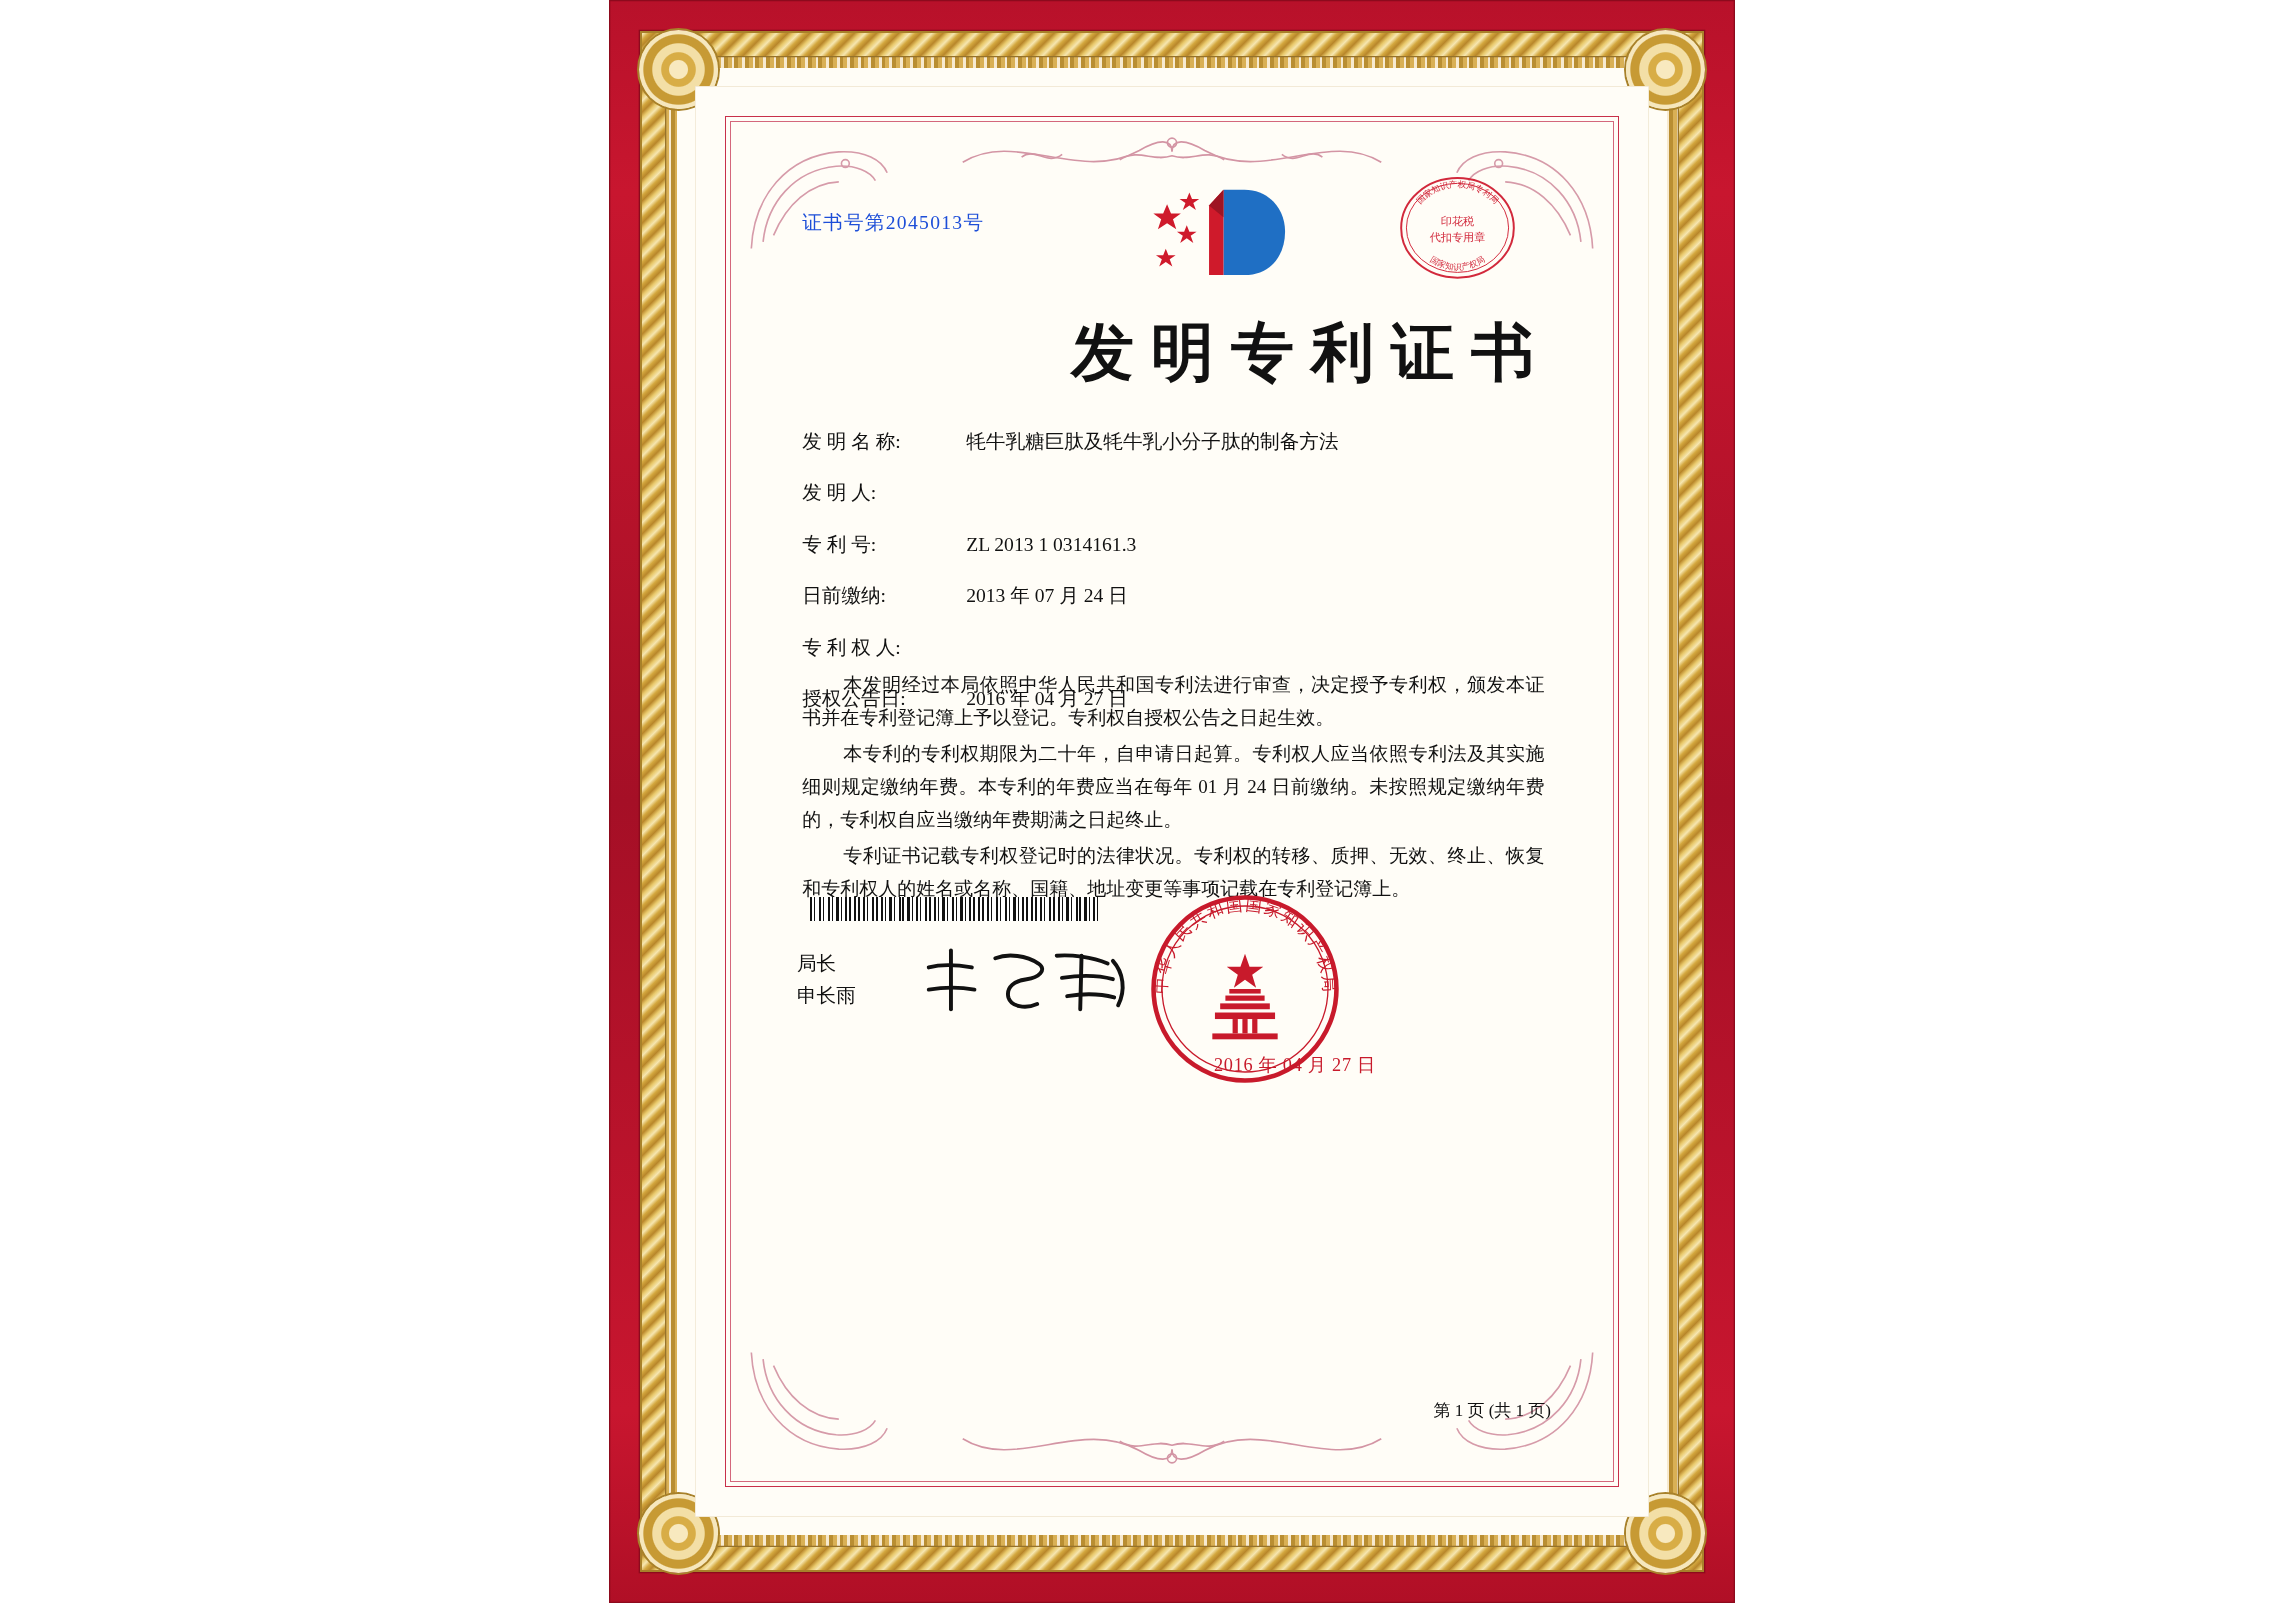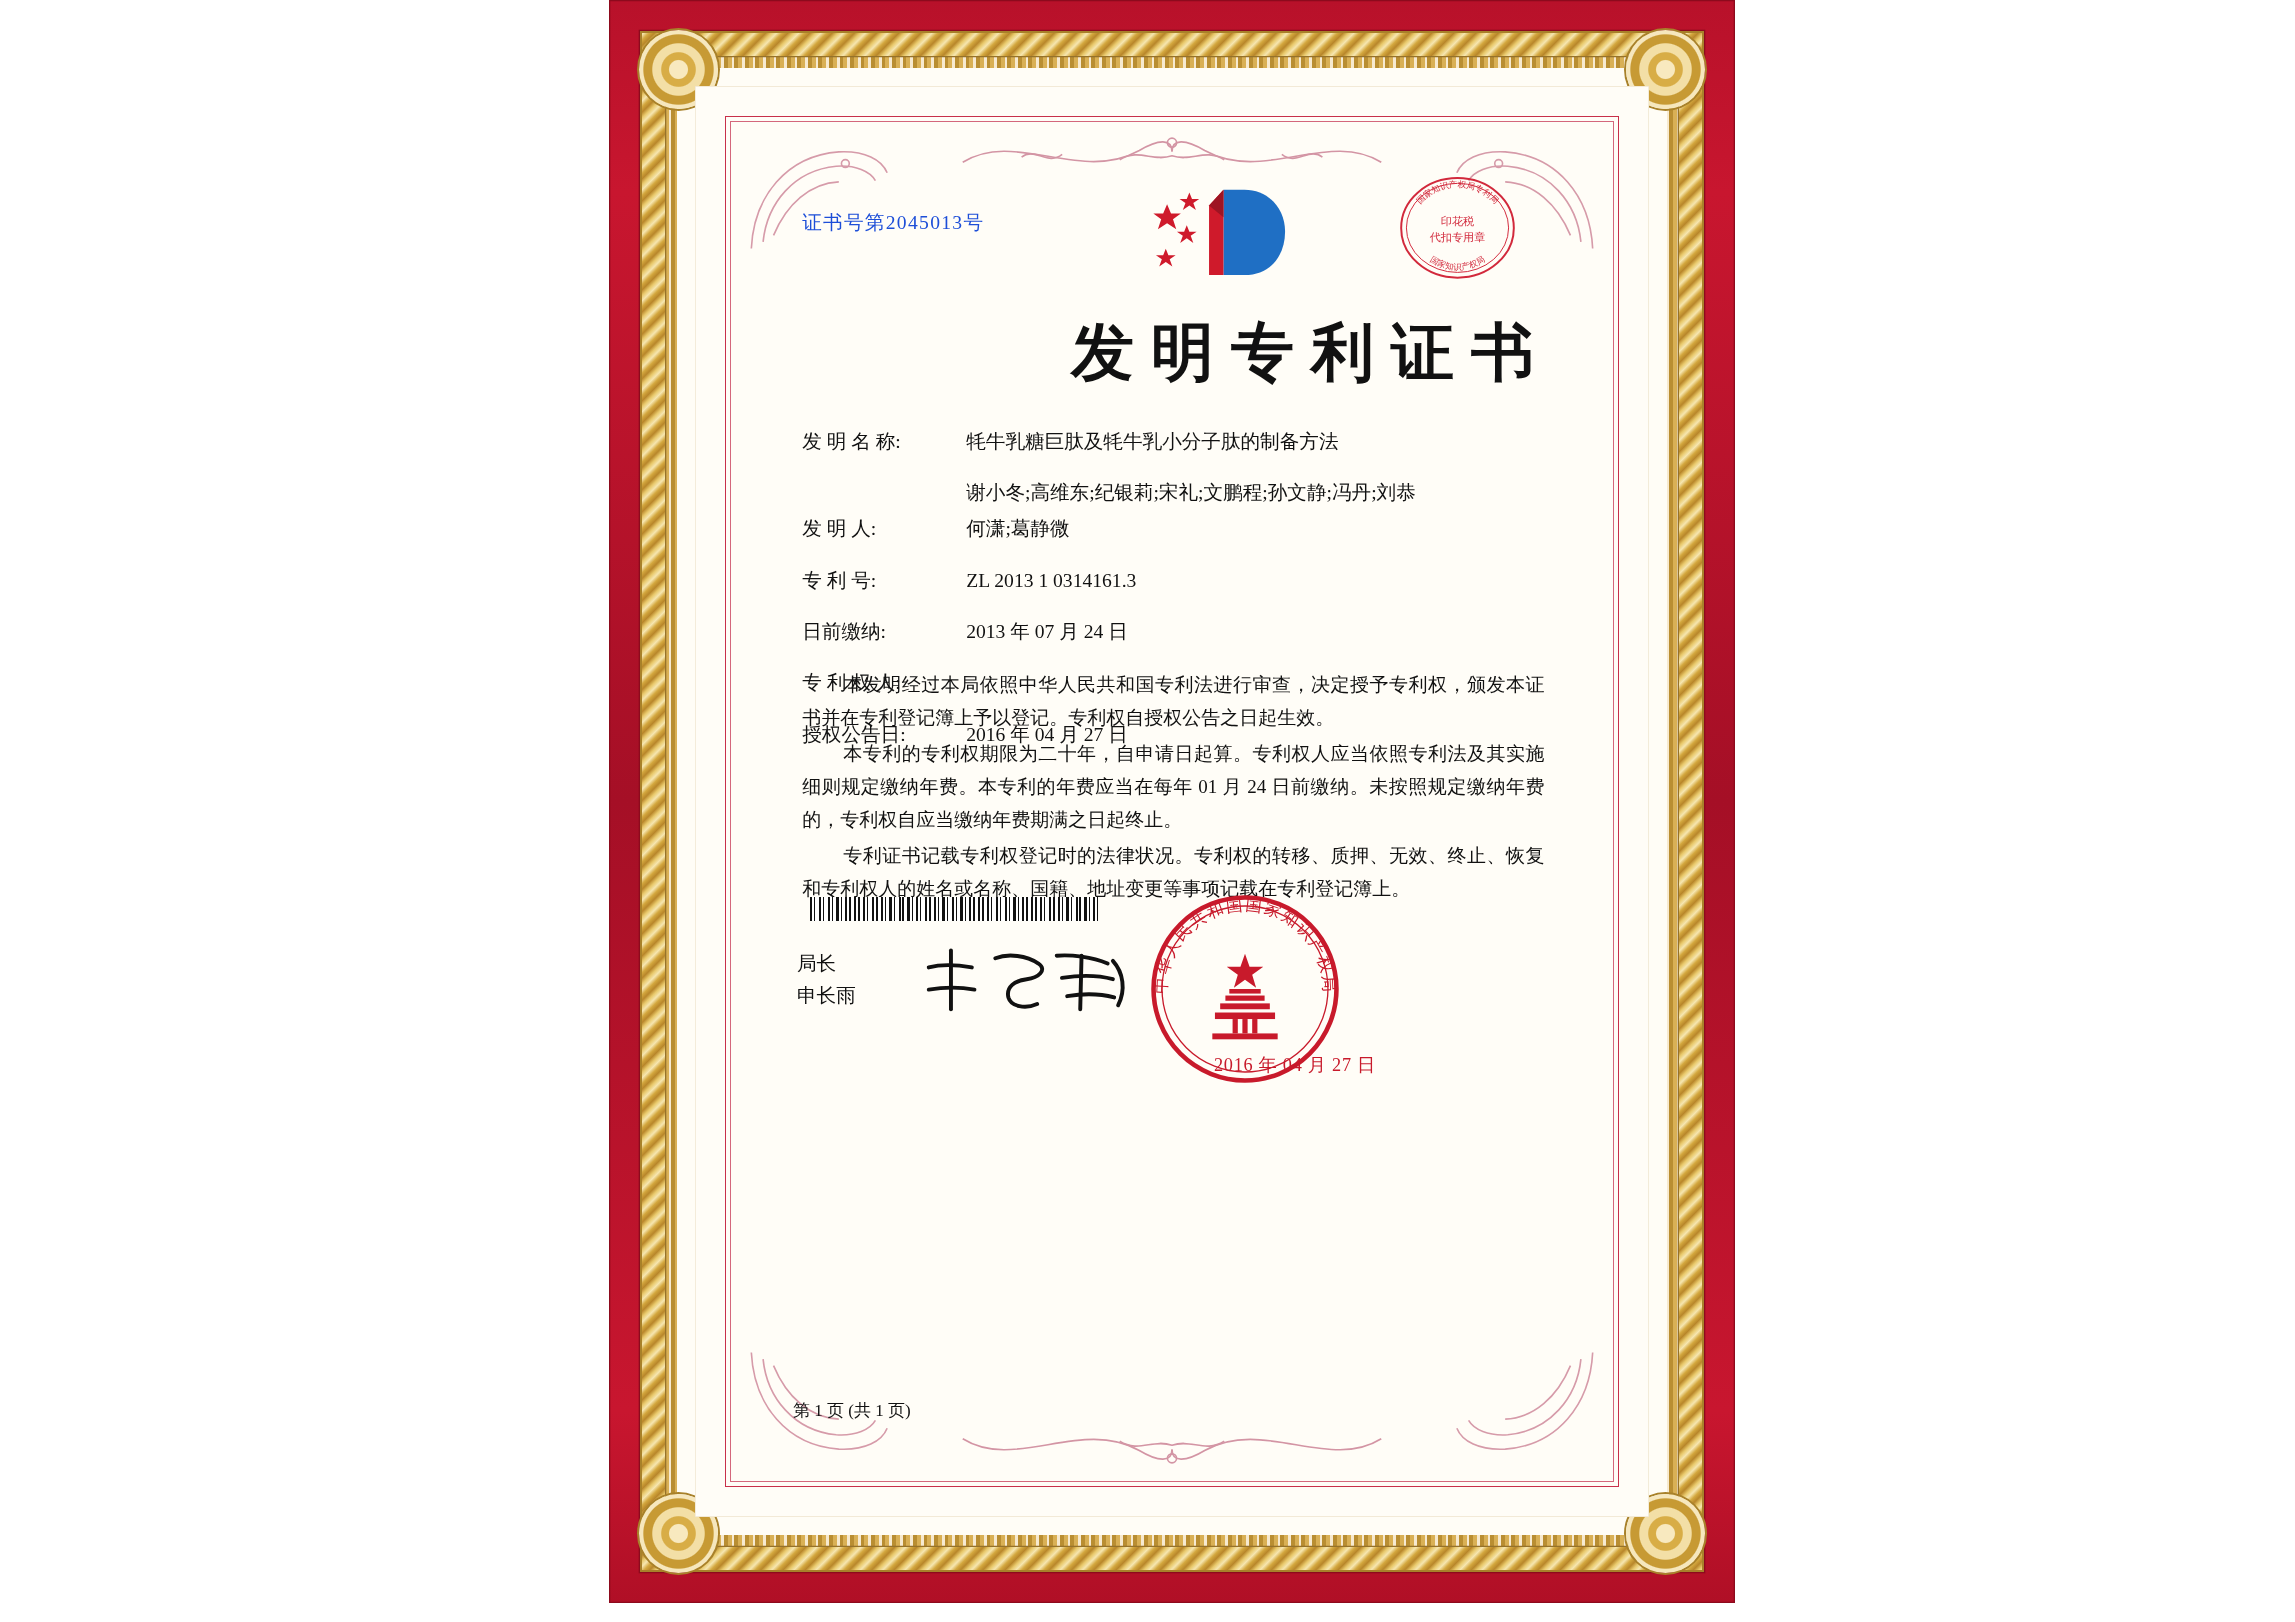--- a/index.html
+++ b/index.html
@@ -155,21 +155,21 @@
   .seal{
     position:absolute;right:208px;top:726px;width:196px;height:196px;
   }
   .seal svg{width:100%;height:100%;}
   .seal-date{
     position:absolute;right:175px;top:887px;
     font-size:18.3px;color:#c81a2b;letter-spacing:0.7px;
   }
   .pagefoot{
     position:absolute;left:0;right:0;bottom:15.7px;
-    text-align:left;font-size:17px;color:#111;
+    text-align:right;font-size:17px;color:#111;
   }
 </style>
 </head>
 <body>
 
 <div class="page">
 
   <div class="cert">
 
     <div class="band-red"></div>
@@ -272,24 +272,20 @@
 
         <div class="fields">
 
           <div class="frow">
             <div class="flabel">发 明 名 称:</div>
             <div class="fval">牦牛乳糖巨肽及牦牛乳小分子肽的制备方法</div>
           </div>
 
           <div class="frow">
             <div class="flabel">发 明 人:</div>
-            <div class="fval">
-              <span>谢小冬;高维东;纪银莉;宋礼;文鹏程;孙文静;冯丹;刘恭</span>
-              <span class="line2">何潇;葛静微</span>
-            </div>
           </div>
 
           <div class="frow">
             <div class="flabel">专 利 号:</div>
             <div class="fval">ZL 2013 1 0314161.3</div>
           </div>
 
           <div class="frow">
             <div class="flabel">日前缴纳:</div>
             <div class="fval">2013 年 07 月 24 日</div>

